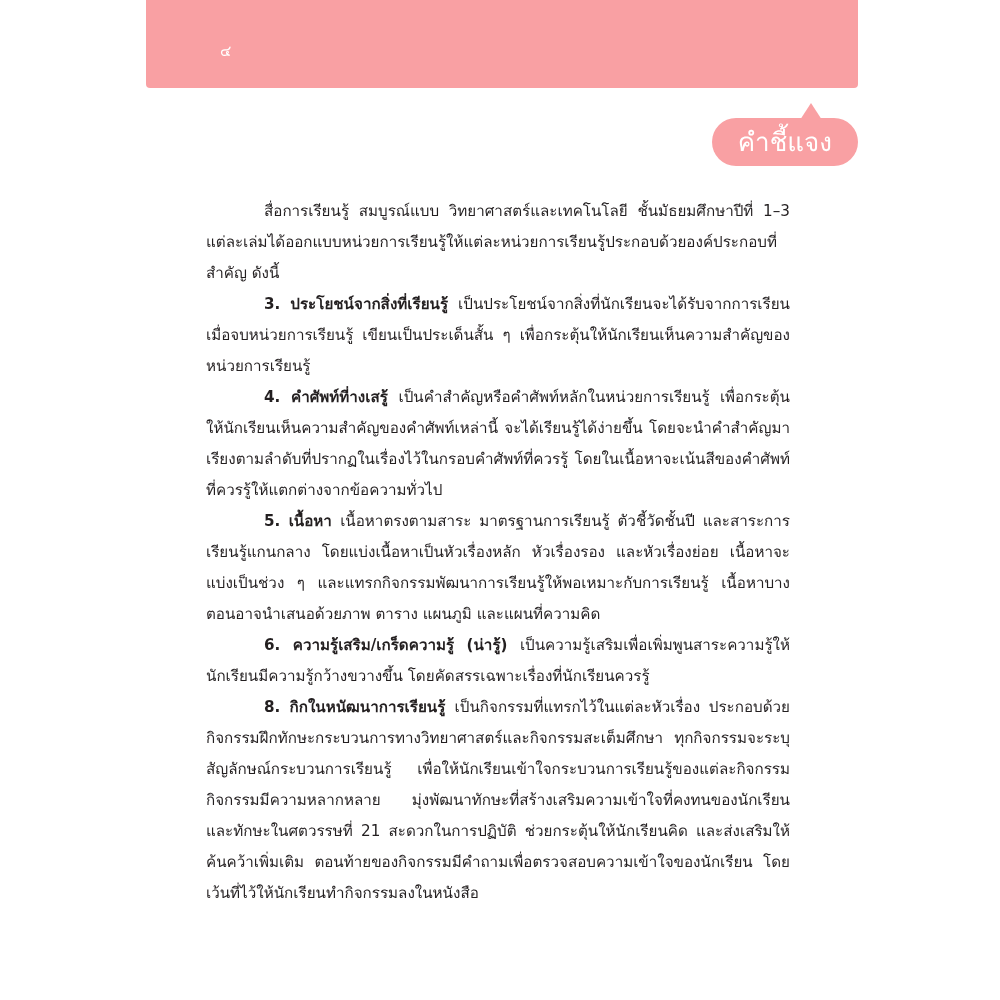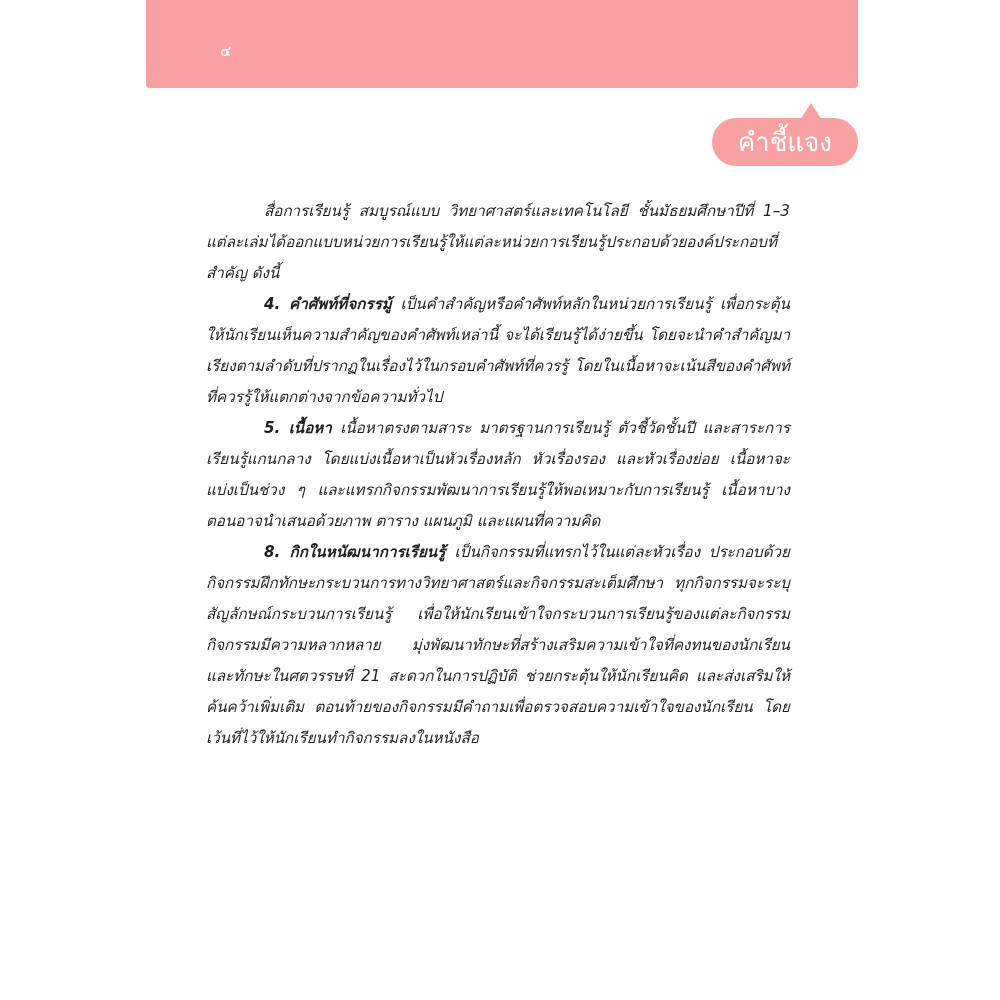--- a/index.html
+++ b/index.html
@@ -86,21 +86,20 @@
     width: 592px;
     font-size: 15.2px;
     line-height: 31px;
     color: #231f20;
     text-align: justify;
     text-justify: inter-word;
   }
   .para {
     margin: 0 8px 0 0;
     text-indent: 58px;
-    font-style: italic;
   }
   .num {
     font-weight: bold;
   }
   .bold {
     font-weight: bold;
   }
 </style>
 </head>
 <body>
@@ -115,33 +114,43 @@
   <div class="title-pill">
     <span class="title-pill-text">คำชี้แจง</span>
   </div>
 
   <div class="body-block">
 
     <p class="para">สื่อการเรียนรู้ สมบูรณ์แบบ วิทยาศาสตร์และเทคโนโลยี ชั้นมัธยมศึกษาปีที่ 1–3 แต่ละเล่มได้ออกแบบหน่วยการเรียนรู้ให้แต่ละหน่วยการเรียนรู้ประกอบด้วยองค์ประกอบที่สำคัญ ดังนี้</p>
 
 
 
+    <p class="para">
+      <span class="num">3. </span>
+      <span class="bold">ประโยชน์จากสิ่งที่เรียนรู้ </span>
+      <span>เป็นประโยชน์จากสิ่งที่นักเรียนจะได้รับจากการเรียนเมื่อจบหน่วยการเรียนรู้ เขียนเป็นประเด็นสั้น ๆ เพื่อกระตุ้นให้นักเรียนเห็นความสำคัญของหน่วยการเรียนรู้</span>
+    </p>
 
     <p class="para">
       <span class="num">4. </span>
-      <span class="bold">คำศัพท์ที่จกรรมู้ </span>
+      <span class="bold">คำศัพท์ที่างเสรู้ </span>
       <span>เป็นคำสำคัญหรือคำศัพท์หลักในหน่วยการเรียนรู้ เพื่อกระตุ้นให้นักเรียนเห็นความสำคัญของคำศัพท์เหล่านี้ จะได้เรียนรู้ได้ง่ายขึ้น โดยจะนำคำสำคัญมาเรียงตามลำดับที่ปรากฏในเรื่องไว้ในกรอบคำศัพท์ที่ควรรู้ โดยในเนื้อหาจะเน้นสีของคำศัพท์ที่ควรรู้ให้แตกต่างจากข้อความทั่วไป</span>
     </p>
 
     <p class="para">
       <span class="num">5. </span>
       <span class="bold">เนื้อหา </span>
       <span>เนื้อหาตรงตามสาระ มาตรฐานการเรียนรู้ ตัวชี้วัดชั้นปี และสาระการเรียนรู้แกนกลาง โดยแบ่งเนื้อหาเป็นหัวเรื่องหลัก หัวเรื่องรอง และหัวเรื่องย่อย เนื้อหาจะแบ่งเป็นช่วง ๆ และแทรกกิจกรรมพัฒนาการเรียนรู้ให้พอเหมาะกับการเรียนรู้ เนื้อหาบางตอนอาจนำเสนอด้วยภาพ ตาราง แผนภูมิ และแผนที่ความคิด</span>
     </p>
 
+    <p class="para">
+      <span class="num">6. </span>
+      <span class="bold">ความรู้เสริม/เกร็ดความรู้ (น่ารู้) </span>
+      <span>เป็นความรู้เสริมเพื่อเพิ่มพูนสาระความรู้ให้นักเรียนมีความรู้กว้างขวางขึ้น โดยคัดสรรเฉพาะเรื่องที่นักเรียนควรรู้</span>
+    </p>
 
 
     <p class="para">
       <span class="num">8. </span>
       <span class="bold">กิกในหนัฒนาการเรียนรู้ </span>
       <span>เป็นกิจกรรมที่แทรกไว้ในแต่ละหัวเรื่อง ประกอบด้วยกิจกรรมฝึกทักษะกระบวนการทางวิทยาศาสตร์และกิจกรรมสะเต็มศึกษา ทุกกิจกรรมจะระบุสัญลักษณ์กระบวนการเรียนรู้ เพื่อให้นักเรียนเข้าใจกระบวนการเรียนรู้ของแต่ละกิจกรรม กิจกรรมมีความหลากหลาย มุ่งพัฒนาทักษะที่สร้างเสริมความเข้าใจที่คงทนของนักเรียนและทักษะในศตวรรษที่ 21 สะดวกในการปฏิบัติ ช่วยกระตุ้นให้นักเรียนคิด และส่งเสริมให้ค้นคว้าเพิ่มเติม ตอนท้ายของกิจกรรมมีคำถามเพื่อตรวจสอบความเข้าใจของนักเรียน โดยเว้นที่ไว้ให้นักเรียนทำกิจกรรมลงในหนังสือ</span>
     </p>
 
   </div>
 </div>

